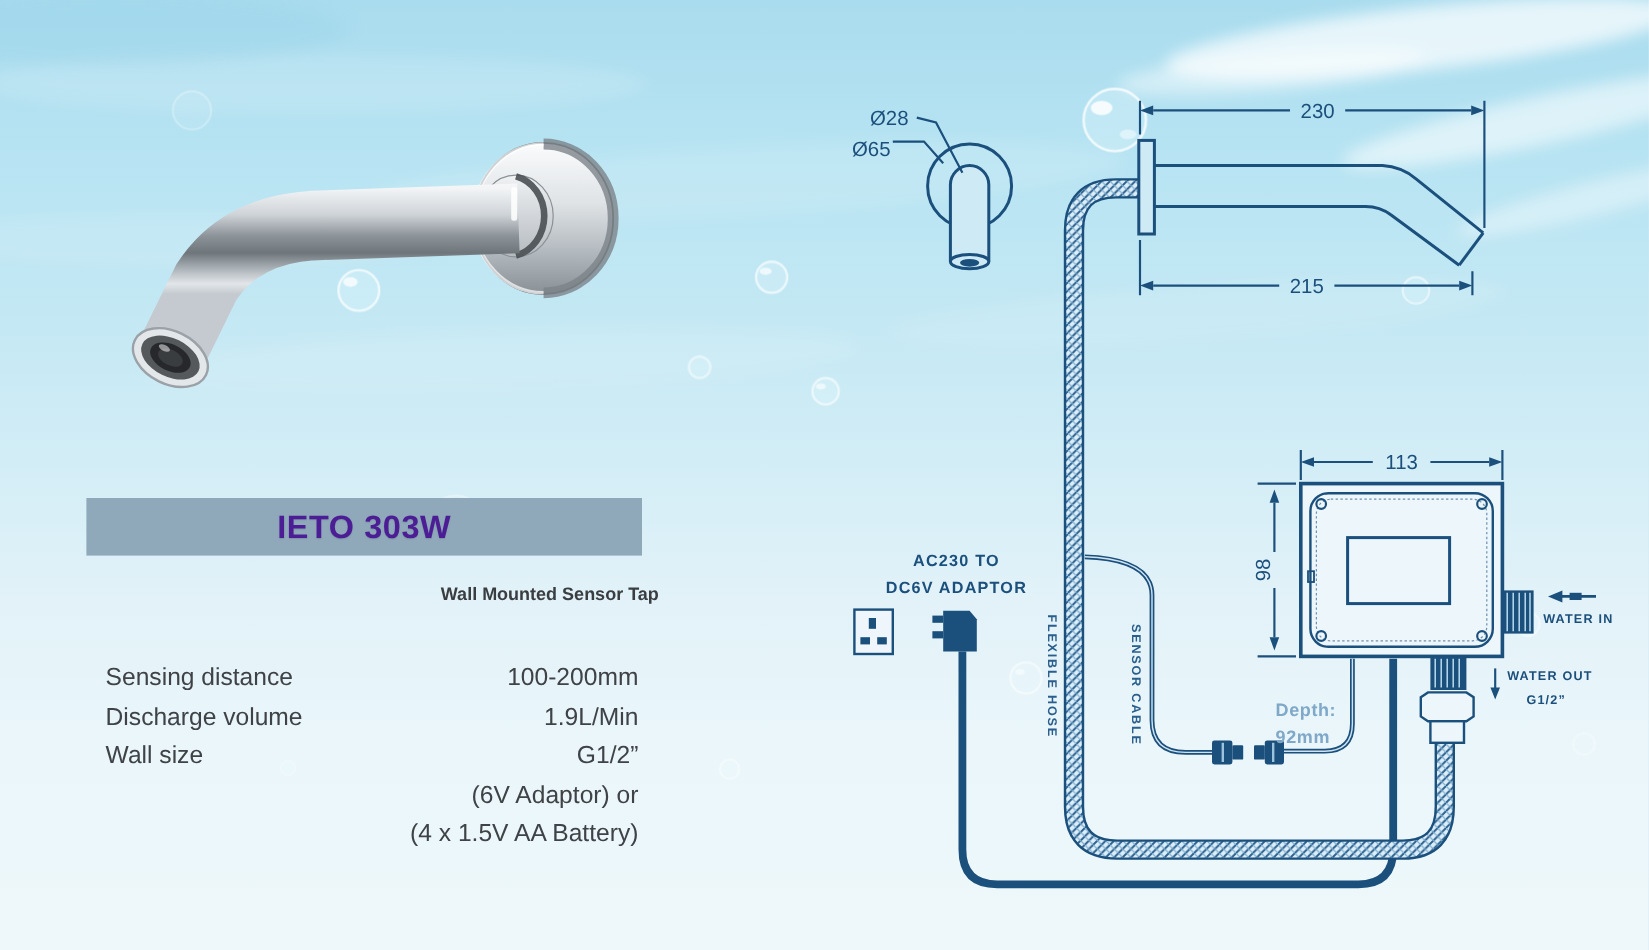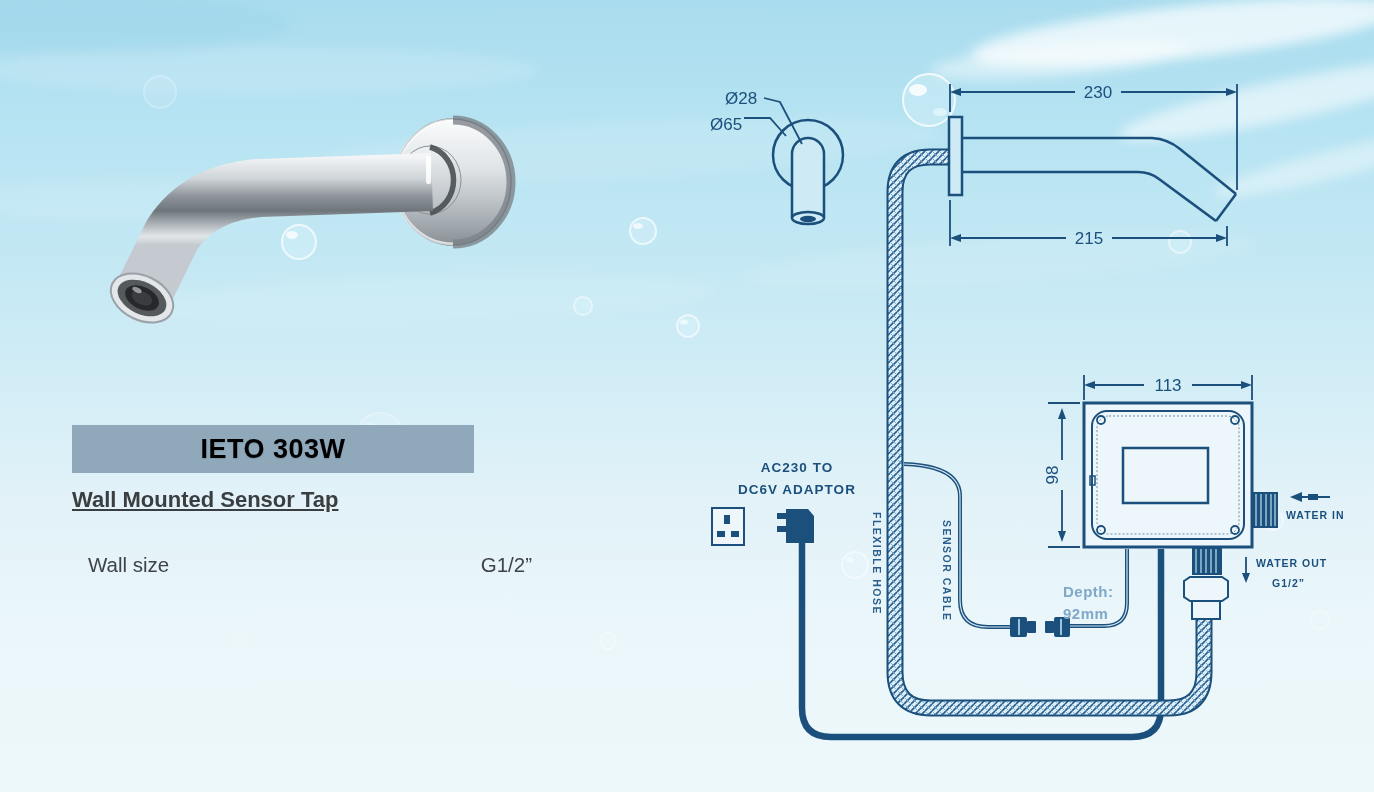--- a/index.html
+++ b/index.html
@@ -1,23 +1,23 @@
 <!DOCTYPE html>
 <html><head>
 <meta charset="utf-8">
 <style>
   html,body{margin:0;padding:0;background:#cfe8f2;font-family:"Liberation Sans",sans-serif;}
   .stage{position:relative;width:1374px;height:792px;overflow:hidden;margin:0 auto;
     background:linear-gradient(180deg,#a9dcee 0px,#b6e3f2 120px,#c3e8f4 260px,#d2edf6 380px,#e2f2f8 500px,#eaf6fa 620px,#eef8fb 792px);}
   .abs{position:absolute;}
-  .banner{left:72px;top:415px;width:402px;height:48px;background:#8fa9bb;
-    color:#000000;font-size:27px;font-weight:bold;letter-spacing:.5px;
-    display:flex;align-items:center;justify-content:center;text-shadow:0 1px 1px rgba(90,110,125,.35);margin-top:10px;}
-  .prod-title{left:72px;top:487px;width:477px;text-align:left;
-    color:#3a3e41;font-size:22px;font-weight:bold;text-decoration:underline;}
+  .banner{left:72px;top:415px;width:463px;height:48px;background:#8fa9bb;
+    color:#4c1d95;font-size:27px;font-weight:bold;letter-spacing:.5px;
+    display:flex;align-items:center;justify-content:center;text-shadow:0 1px 1px rgba(90,110,125,.35);}
+  .prod-title{left:72px;top:487px;width:477px;text-align:right;
+    color:#3a3e41;font-size:15px;font-weight:bold;}
   .specs{left:88px;top:549px;width:444px;color:#3f4347;font-size:20.5px;line-height:32.5px;}
   .spec-row{display:flex;justify-content:space-between;}
   .spec-extra{text-align:right;}
   svg text{font-family:"Liberation Sans",sans-serif;}
   .dtxt{font-size:17px;fill:#1b4f7c;}
   .dsmall{font-size:10.5px;font-weight:600;letter-spacing:1px;fill:#1b4f7c;}
   .dvert{font-size:10.5px;font-weight:600;letter-spacing:1.5px;fill:#2a5e8c;}
   .ddepth{font-size:15px;font-weight:600;fill:#7fa8c9;letter-spacing:.5px;}
   .dadp{font-size:13.5px;font-weight:600;letter-spacing:1px;fill:#1b4f7c;}
 </style>
@@ -140,23 +140,33 @@
   </svg>
 
   <div class="abs banner">
     <span>IETO 303W</span>
   </div>
 
   <div class="abs prod-title">Wall Mounted Sensor Tap</div>
 
   <div class="abs specs">
     <div class="spec-row">
+      <span>Sensing distance</span>
+      <span>100-200mm</span>
+    </div>
+    <div class="spec-row">
+      <span>Discharge volume</span>
+      <span>1.9L/Min</span>
+    </div>
+    <div class="spec-row">
       <span>Wall size</span>
       <span>G1/2”</span>
     </div>
+    <div class="spec-extra">(6V Adaptor) or</div>
+    <div class="spec-extra">(4 x 1.5V AA Battery)</div>
   </div>
 
   <svg class="abs" style="left:680px;top:60px" width="694" height="710" viewBox="0 0 694 710">
     <defs>
       <pattern id="braid" width="7" height="7" patternUnits="userSpaceOnUse">
         <rect width="7" height="7" fill="#dceef8"></rect>
         <path d="M0,7 L7,0 M-1,1 L1,-1 M6,8 L8,6" stroke="#2a5e8c" stroke-width="1.6"></path>
         <path d="M0,0 L7,7" stroke="#7fb0d2" stroke-width="1"></path>
       </pattern>
     </defs>

